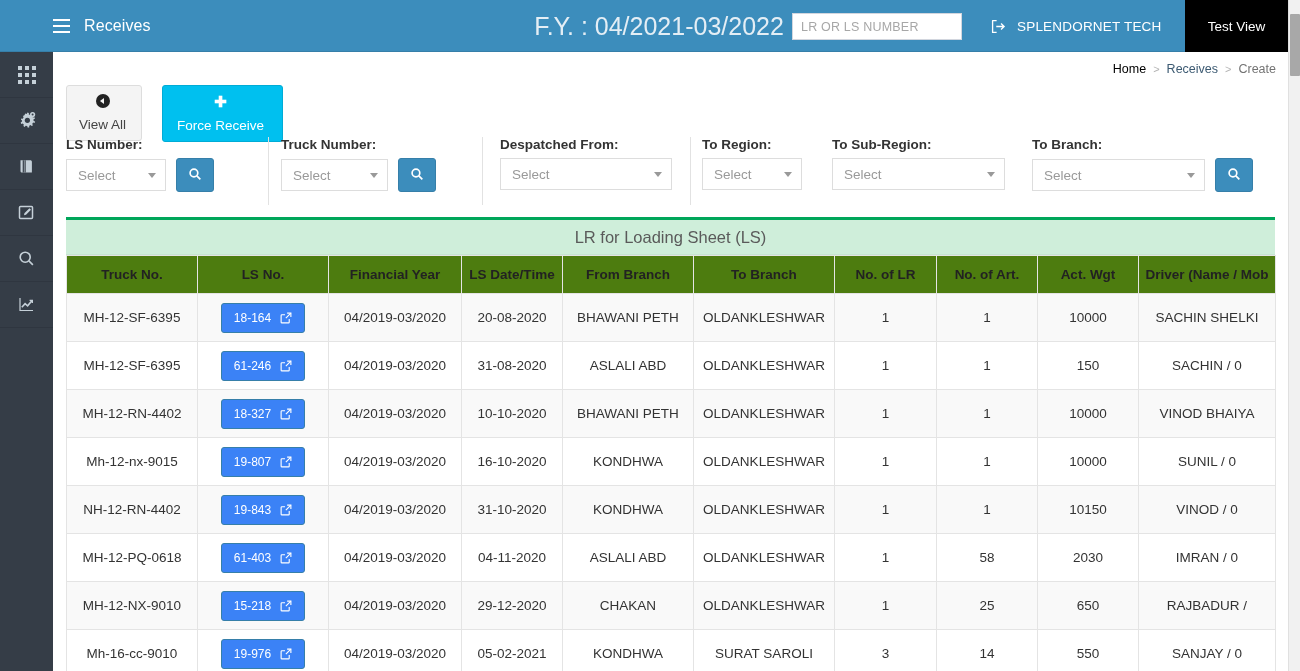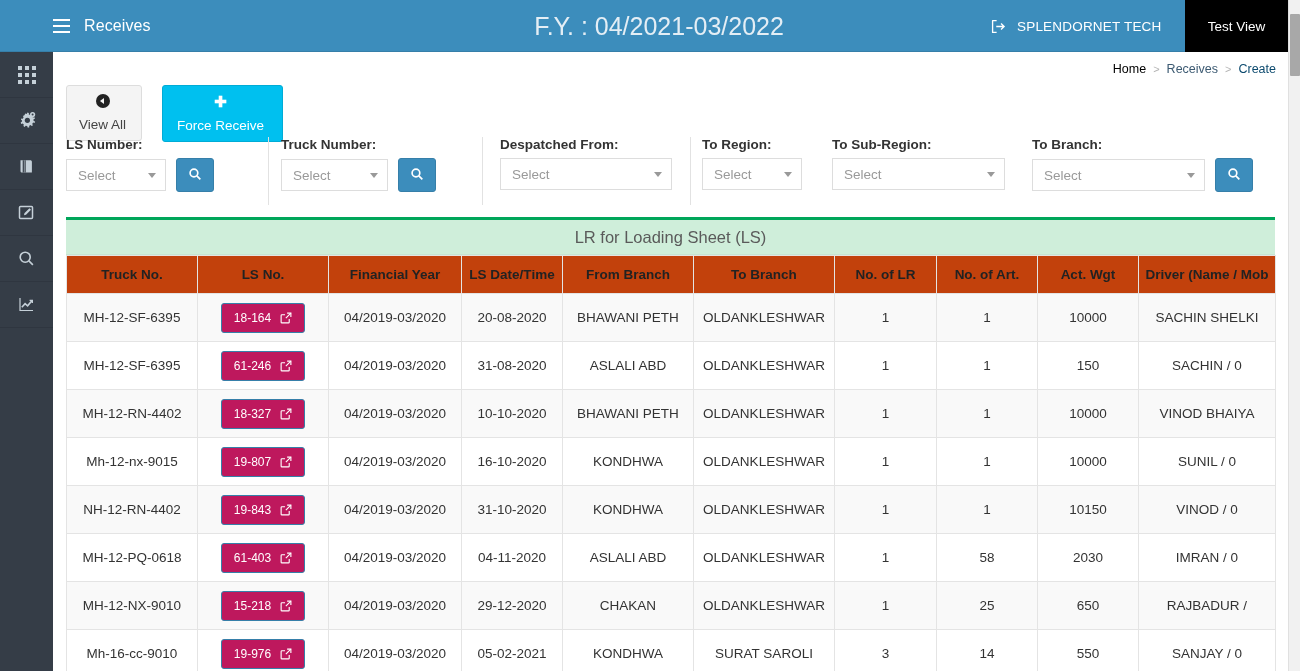--- a/index.html
+++ b/index.html
@@ -101,21 +101,21 @@
 
   .breadcrumb {
     position: absolute; right: 12px; top: 10px;
     font-size: 12.5px; color: #444;
     display: flex; align-items: center; gap: 7px;
     white-space: nowrap;
   }
   .breadcrumb .crumb { color: #3c5a72; cursor: pointer; }
   .breadcrumb .crumb.home { color: #000000; }
   .breadcrumb .sep { color: #b3b3b3; font-size: 11px; }
-  .breadcrumb .crumb.active { color: #0c4a6e; cursor: default; }
+  .breadcrumb .crumb.active { color: #737373; cursor: default; }
 
   
   .btn-row { position: absolute; left: 13px; top: 33px; display: flex; align-items: flex-start; gap: 20px; }
   .btn {
     display: inline-flex; align-items: center; gap: 9px;
     font-family: "Liberation Sans", sans-serif;
     cursor: pointer; border-radius: 3px;
     font-size: 13.5px;
     flex-direction: column;
   }
@@ -198,39 +198,39 @@
   table.grid th, table.grid td {
     border: 1px solid #e4e4e4;
     font-size: 13.5px;
     text-align: center;
     vertical-align: middle;
   }
   table.grid th {
     font-weight: bold; color: #222;
     height: 38px;
     padding: 0 4px;
-    background: #c2410c;
+    background: #4d7c0f;
     white-space: nowrap;
   }
   table.grid td {
     height: 48px;
     color: #333;
     padding: 0 8px;
     white-space: nowrap;
     overflow: hidden;
   }
   table.grid tbody tr:nth-child(odd) td { background: #f9f9f9; }
   table.grid tbody tr:nth-child(even) td { background: #ffffff; }
 
   td.driver-cell { text-align: right; padding-right: 10px; }
   th.driver-head { text-align: center; }
 
   .ls-btn {
     display: inline-flex; align-items: center; justify-content: center; gap: 9px;
-    background: #be185d; border: 1px solid #367fa9;
+    background: #3b82f6; border: 1px solid #367fa9;
     color: #fff; font-size: 12px;
     border-radius: 3px;
     padding: 7px 12px;
     cursor: pointer;
     min-width: 82px;
   }
   .ls-btn svg { display:block; }
 
   
   col.c-truck { width: 131px; }
@@ -265,20 +265,21 @@
       <span class="hamburger">
         <span></span>
           <span></span>
           <span></span>
       </span>
       <span class="nav-title">Receives</span>
     </div>
 
     <div class="nav-fy">F.Y. : 04/2021-03/2022</div>
 
+    <input class="nav-search" type="text" placeholder="LR OR LS NUMBER" style="">
 
     <div class="nav-company">
       <span class="signout-icon">
         <svg width="15" height="15" viewBox="0 0 16 16" fill="#fff">
           <path d="M6 1H1.6C1.27 1 1 1.27 1 1.6v12.8c0 .33.27.6.6.6H6v-1.4H2.4V2.4H6V1z"></path>
           <path d="M11.2 4.3l-1 1 1.9 1.9H5.6v1.6h6.5l-1.9 1.9 1 1L15 8l-3.8-3.7z"></path>
         </svg>
       </span>
       <span>SPLENDORNET TECH</span>
     </div>

